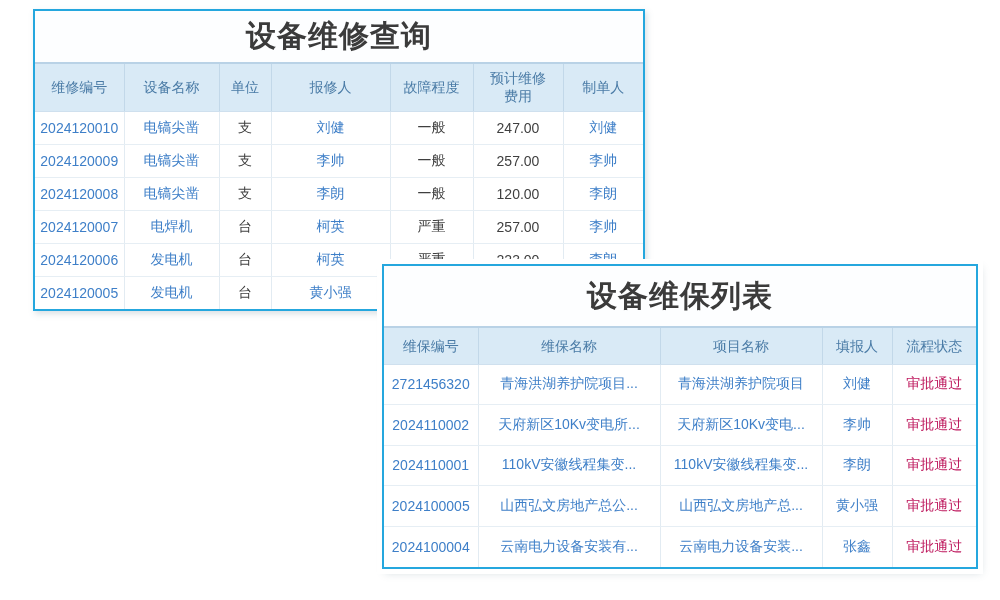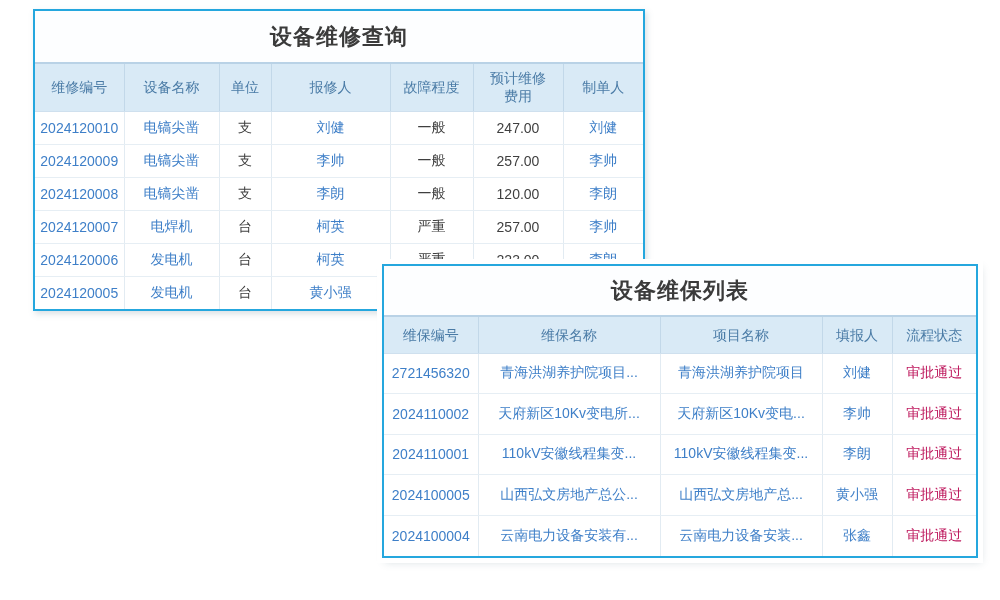--- a/index.html
+++ b/index.html
@@ -31,28 +31,28 @@
     left: 382px;
     top: 264px;
     width: 596px;
     z-index: 2;
     box-shadow: 0 0 0 5px #ffffff, 3px 4px 8px rgba(110, 135, 150, 0.3);
   }
   .panel-title {
     display: flex;
     align-items: center;
     justify-content: center;
-    font-size: 22px;
+    font-size: 30px;
     font-weight: 700;
     color: #3b3b3b;
     letter-spacing: 1px;
     background: #fdfeff;
   }
   .panel-repair .panel-title { height: 51px; }
-  .panel-maint  .panel-title { height: 49px; }
+  .panel-maint  .panel-title { height: 60px; }
 
   table {
     width: 100%;
     border-collapse: collapse;
     table-layout: fixed;
   }
   thead th {
     background: #d9eaf6;
     color: #4a7ba6;
     font-weight: 400;

